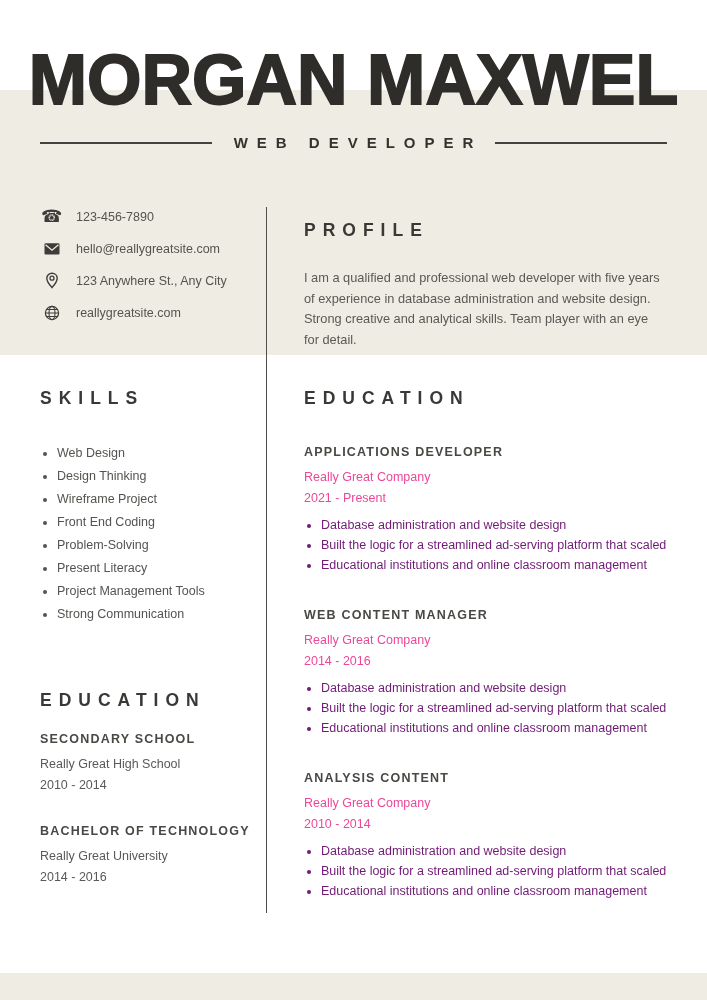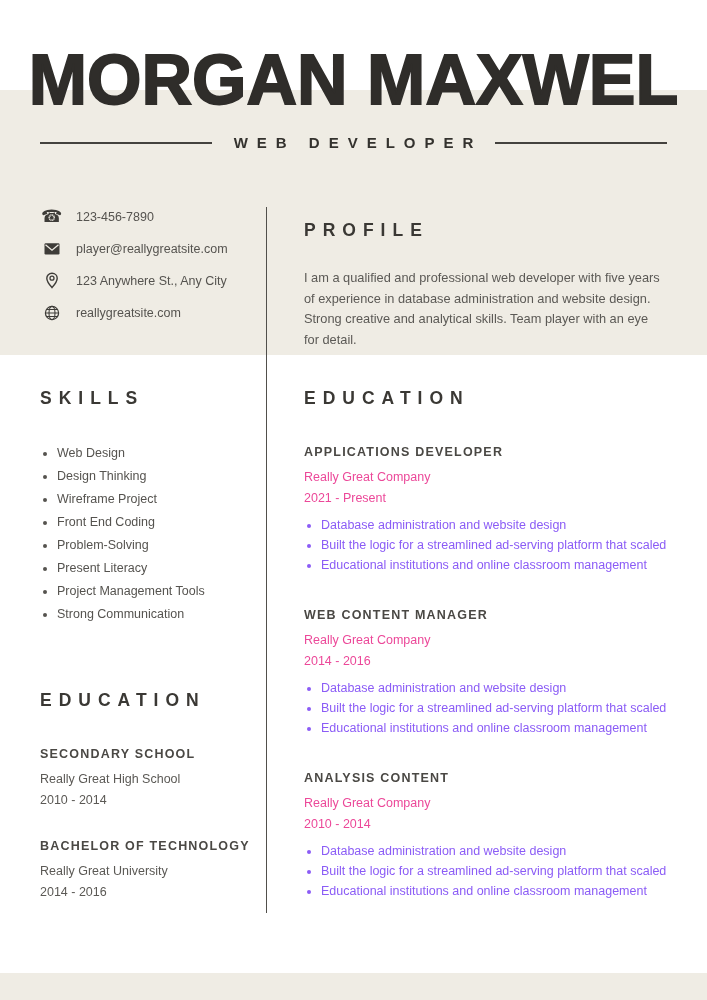--- a/index.html
+++ b/index.html
@@ -47,32 +47,32 @@
   }
 
   .profile-section { position:absolute; left:304px; top:220px; width:362px; }
   .profile-text { margin-top:28px; font-size:12.8px; line-height:20.5px; color:#5B5955; }
 
   .skills-section { position:absolute; left:40px; top:388px; width:218px; }
   .skills-list { margin-top:34px; padding-left:17px; list-style:disc; }
   .skills-list li { font-size:12.5px; line-height:23px; color:#55534F; }
 
   .education-section { position:absolute; left:40px; top:690px; width:228px; }
-  .edu-entry { margin-top:36px; }
+  .edu-entry { margin-top:21px; }
   .edu-entry + .edu-entry { margin-top:27px; }
   .edu-degree { font-size:12.5px; font-weight:bold; letter-spacing:1.2px; color:#4A4844; line-height:16px; margin-bottom:7px; }
   .edu-line { font-size:12.5px; line-height:21px; color:#5B5955; }
 
   .experience-section { position:absolute; left:304px; top:388px; width:365px; }
   .job { margin-top:36px; }
   .job + .job { margin-top:32px; }
   .job-title { font-size:12.5px; font-weight:bold; letter-spacing:1.2px; color:#4A4844; line-height:16px; margin-bottom:7px; }
   .job-line { font-size:12.5px; line-height:21px; color:#ec4899; }
   .job-bullets { margin-top:6px; padding-left:17px; list-style:disc; }
-  .job-bullets li { font-size:12.5px; line-height:20px; color:#8b5cf6; }
+  .job-bullets li { font-size:12.5px; line-height:20px; color:#701a75; }
 
   svg { display:block; }
 </style>
 </head>
 <body>
 
 <div class="page">
 
   <div class="band-top"></div>
   <div class="band-footer"></div>
@@ -92,21 +92,21 @@
         </span>
       <span class="contact-text">123-456-7890</span>
     </div>
     <div class="contact-row">
       <span class="contact-icon">
         <svg width="16" height="14" viewBox="0 0 16 14">
           <rect x="0.5" y="1.2" width="15" height="11.3" rx="1.2" fill="currentColor"></rect>
           <path d="M1.5 2.7 L8 8.2 L14.5 2.7" stroke="#EFECE4" stroke-width="1.3" fill="none"></path>
         </svg>
       </span>
-      <span class="contact-text">player@reallygreatsite.com</span>
+      <span class="contact-text">hello@reallygreatsite.com</span>
     </div>
     <div class="contact-row">
       <span class="contact-icon">
         <svg width="16" height="17" viewBox="0 0 16 17">
           <path d="M8 1.2 C5 1.2 2.8 3.5 2.8 6.3 C2.8 10 8 15.6 8 15.6 C8 15.6 13.2 10 13.2 6.3 C13.2 3.5 11 1.2 8 1.2 Z" fill="none" stroke="currentColor" stroke-width="1.4"></path>
           <circle cx="8" cy="6.2" r="2" fill="none" stroke="currentColor" stroke-width="1.3"></circle>
         </svg>
       </span>
       <span class="contact-text">123 Anywhere St., Any City</span>
     </div>

